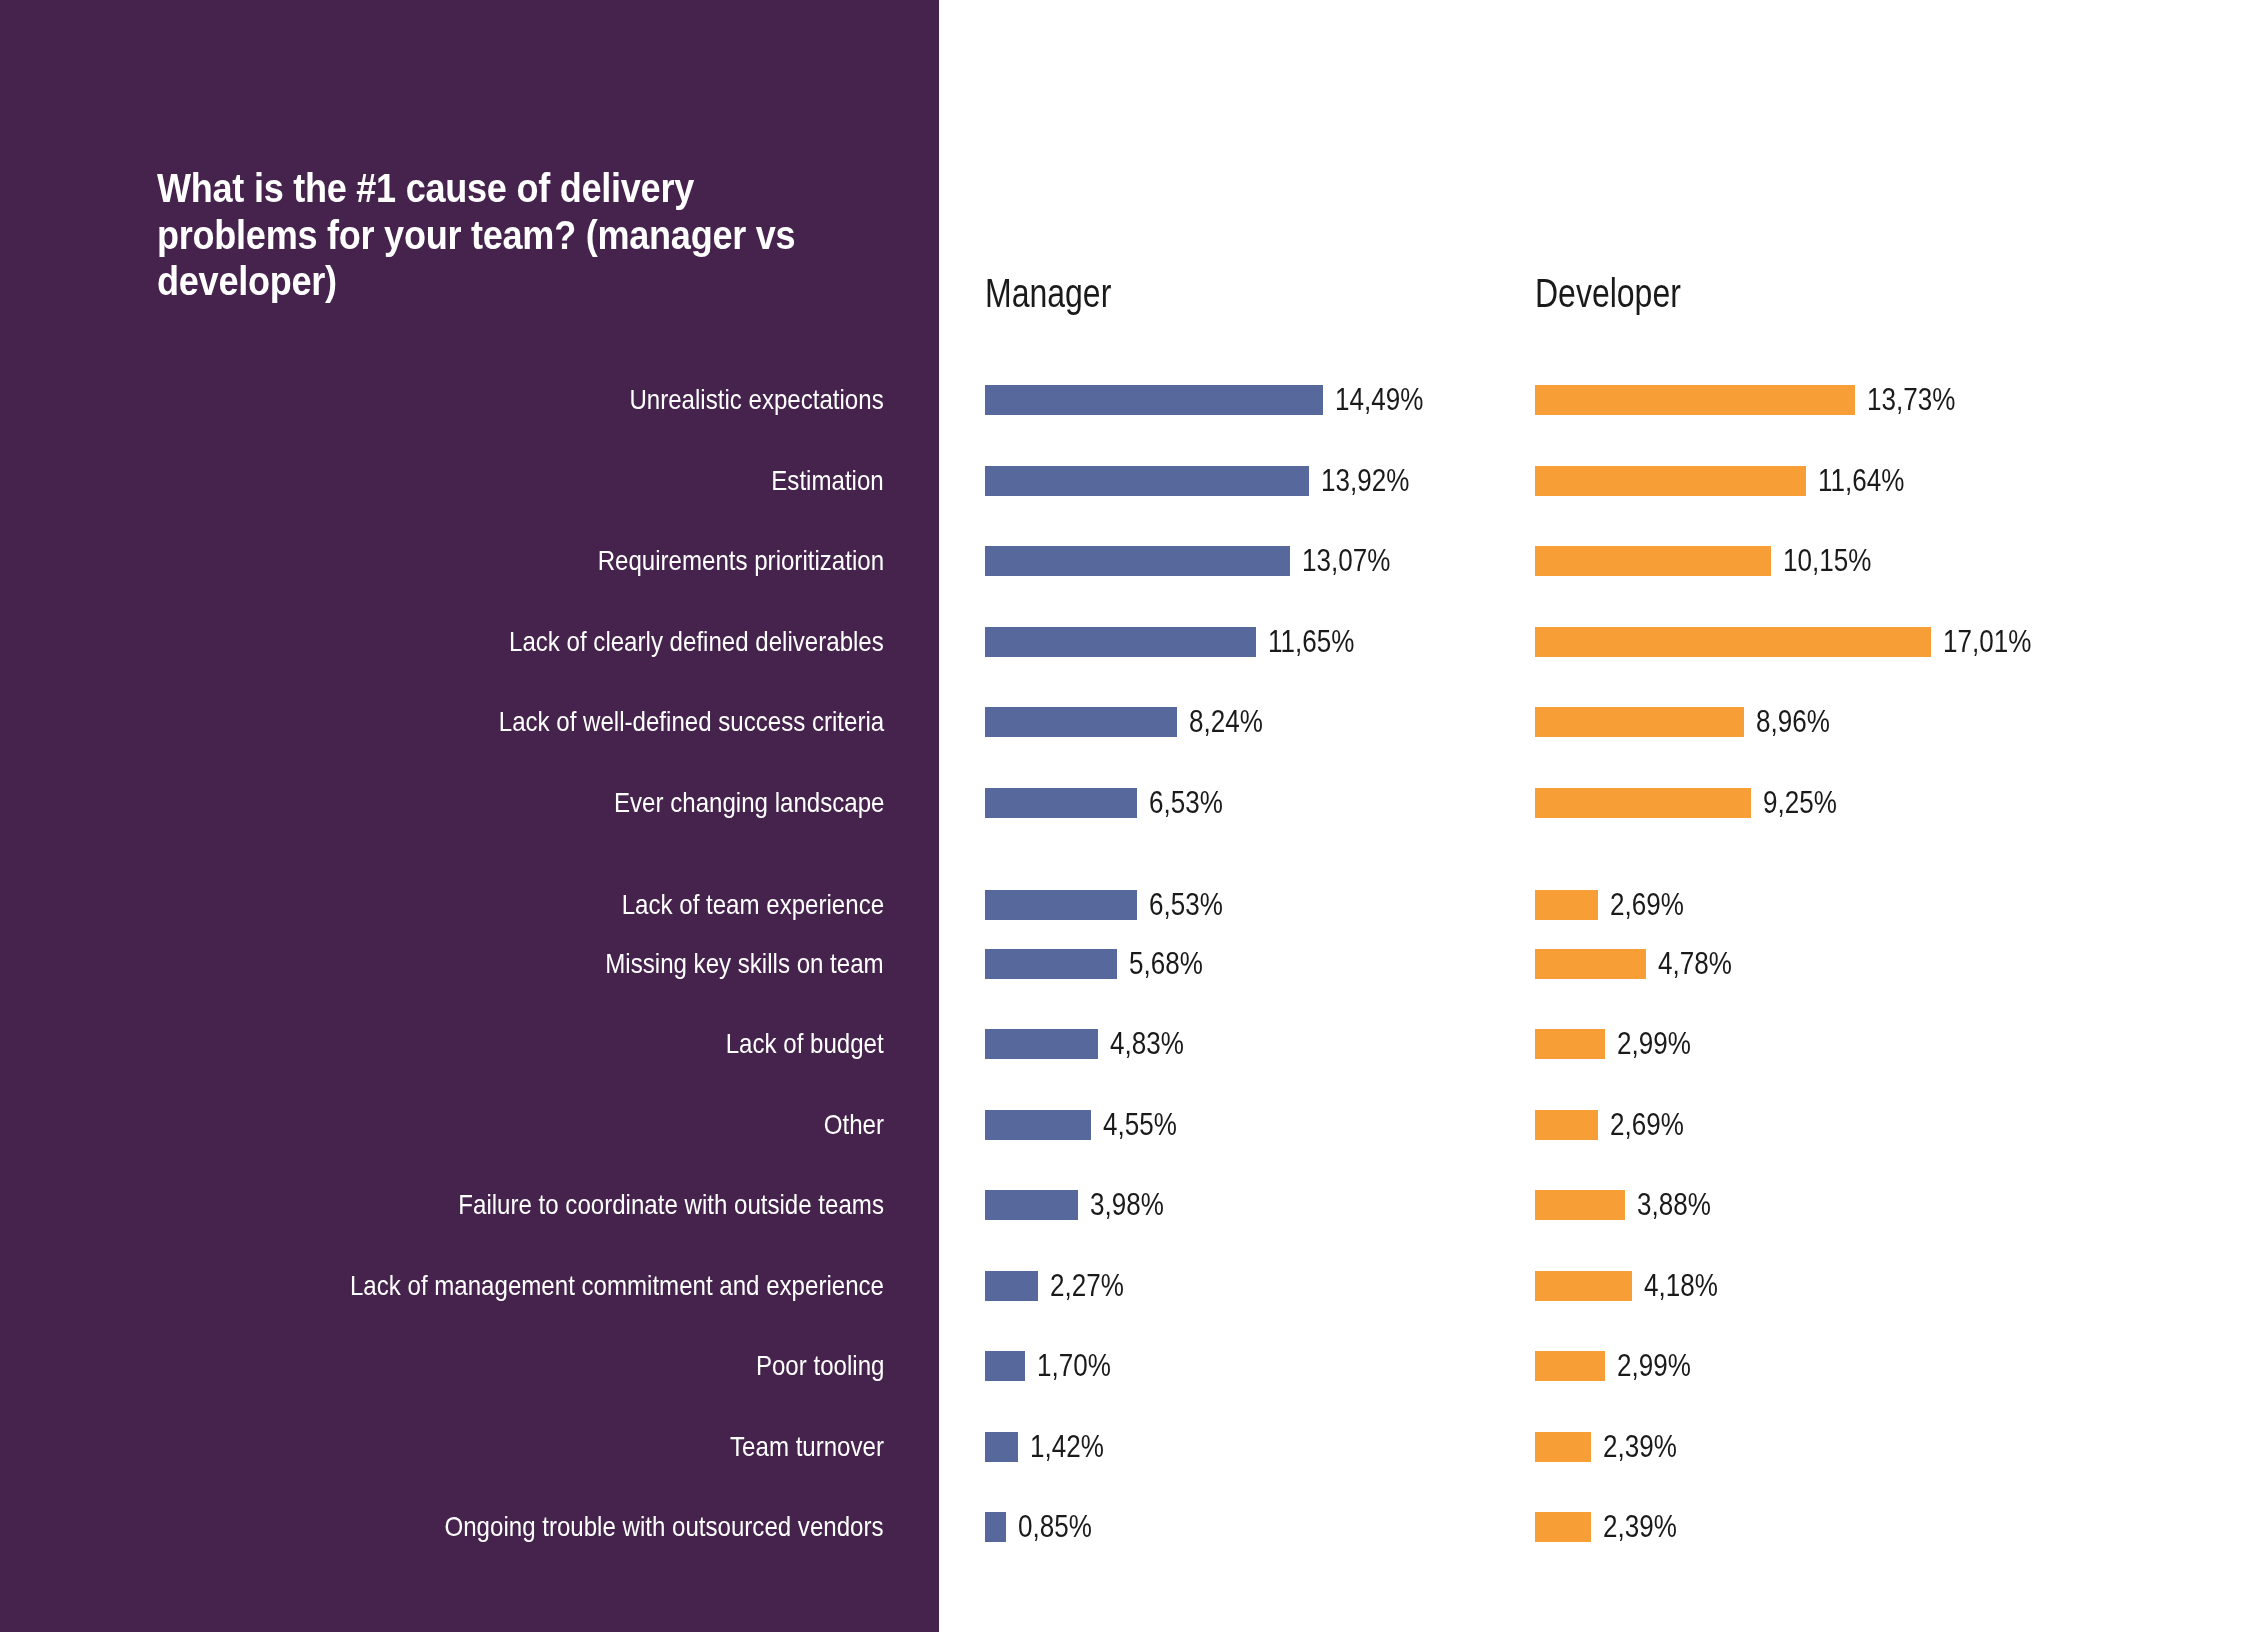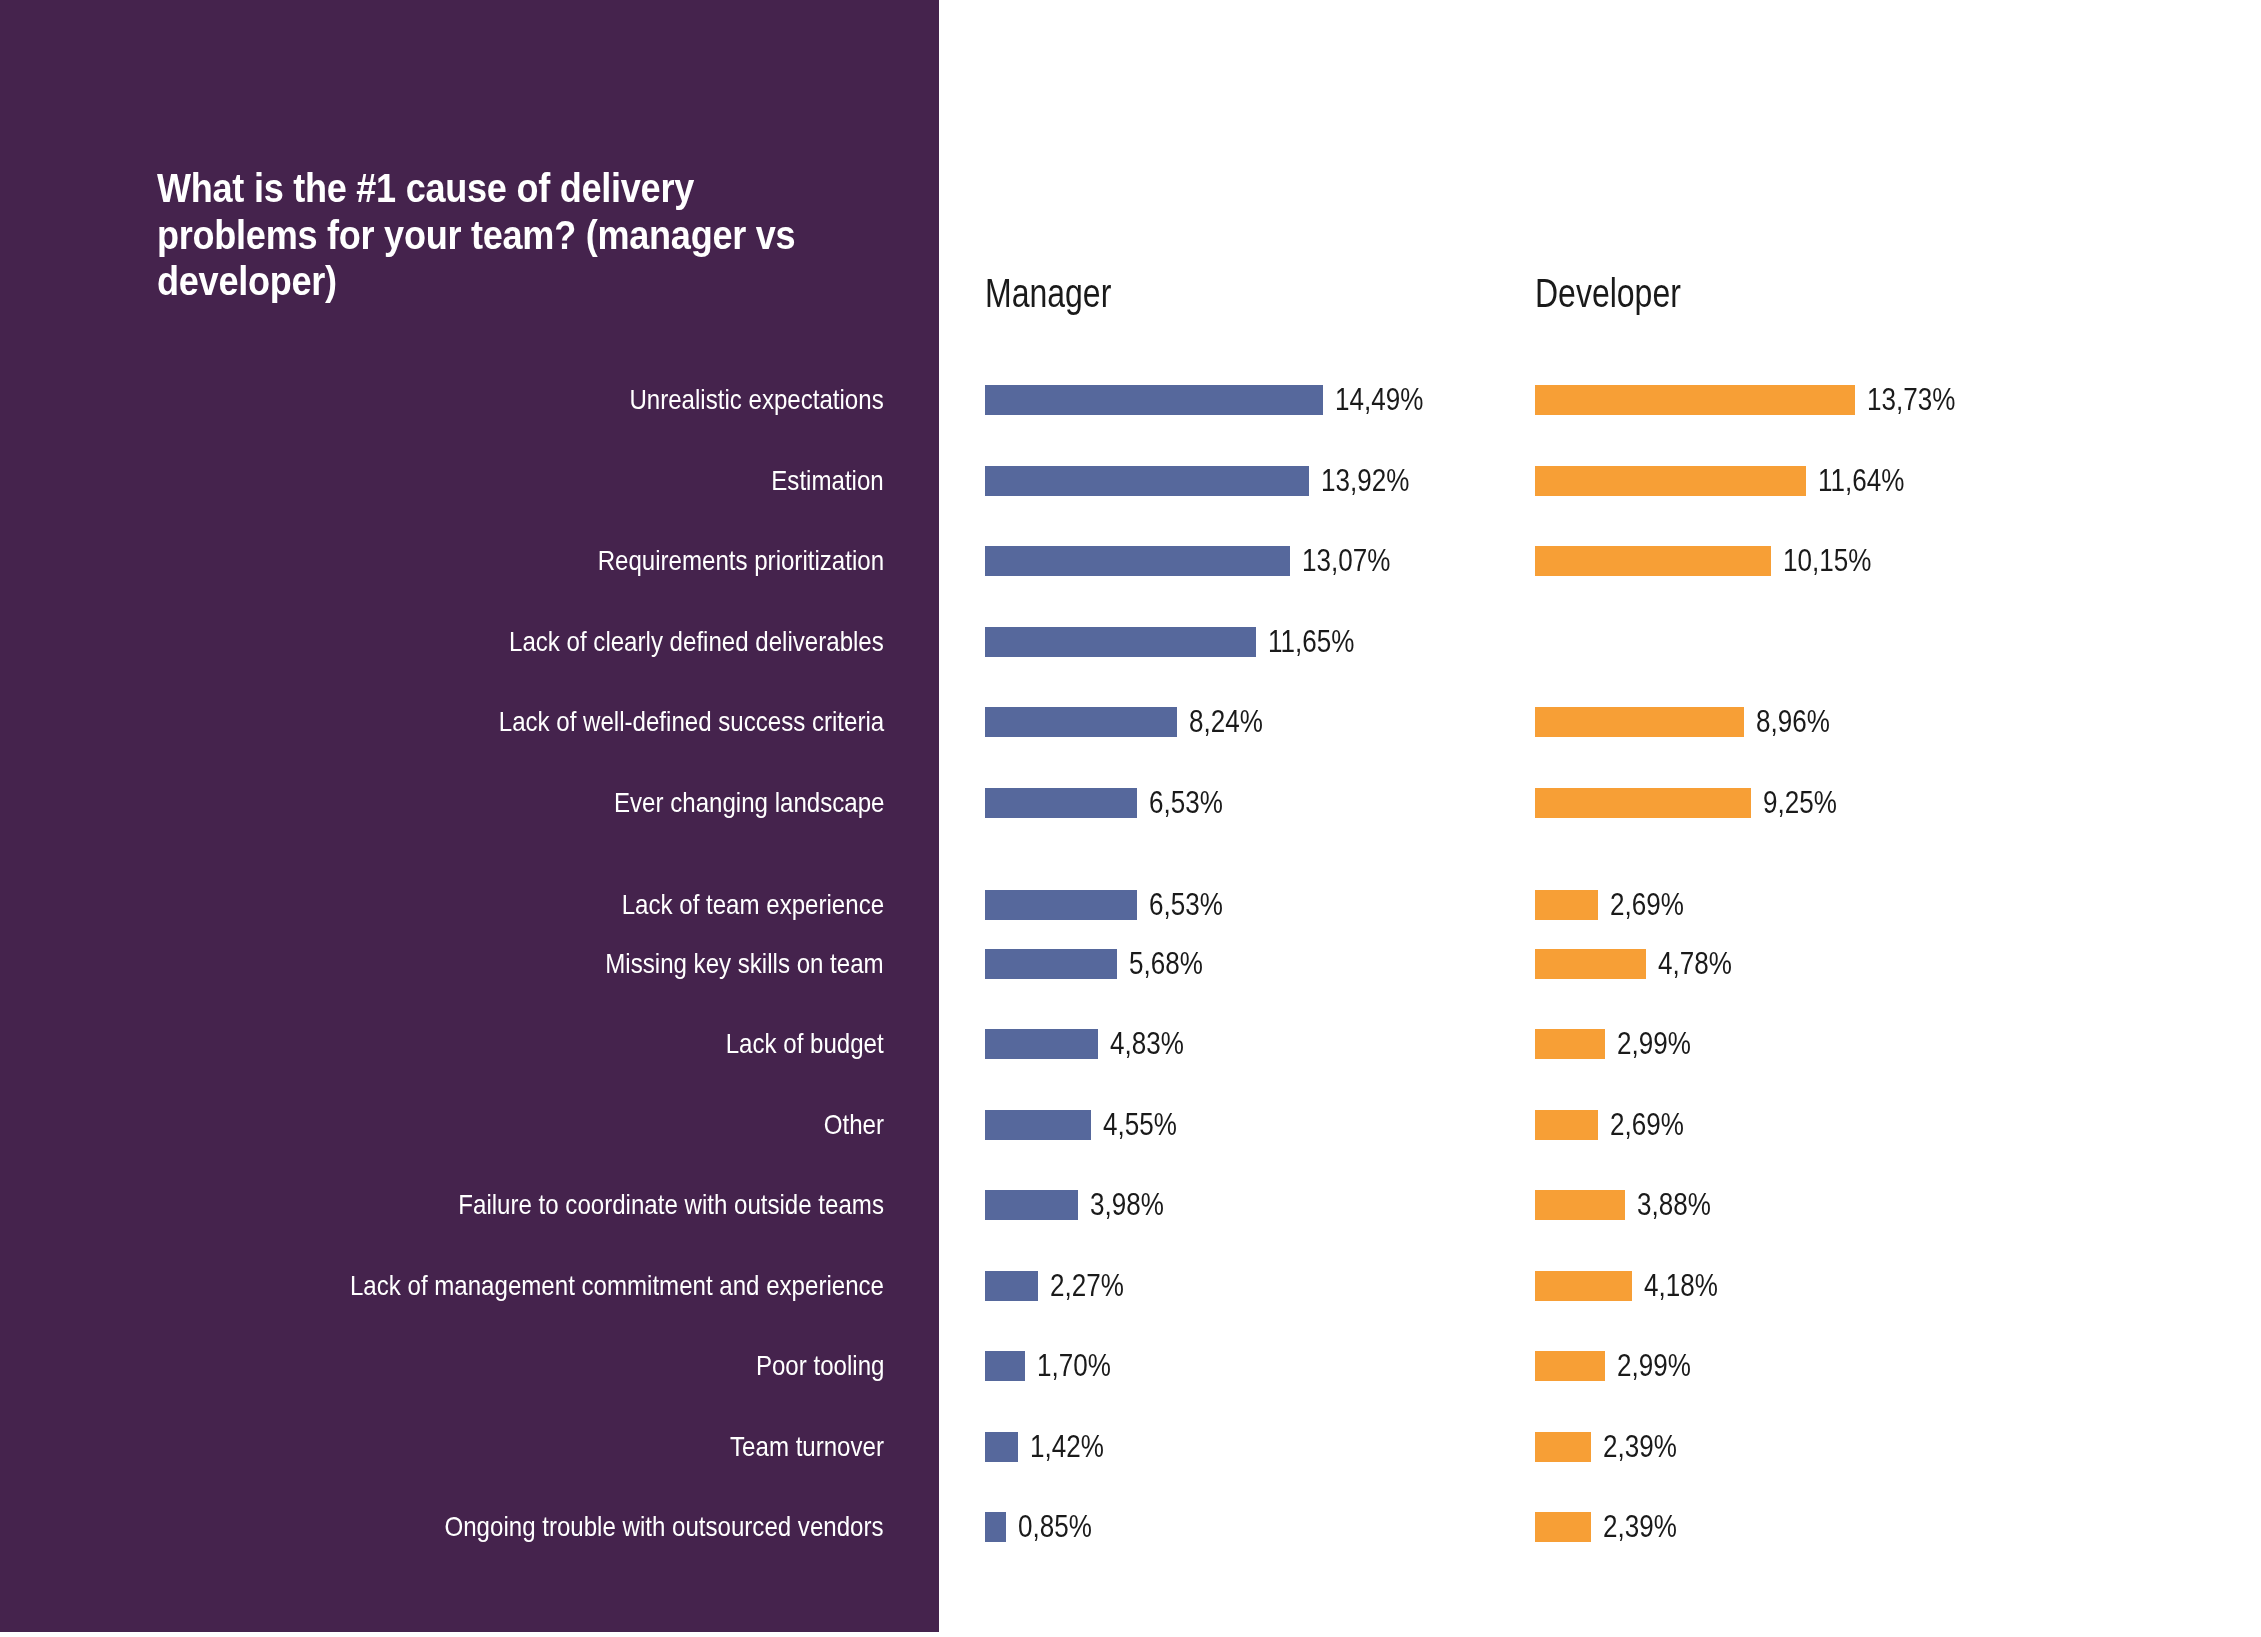--- a/index.html
+++ b/index.html
@@ -145,20 +145,24 @@
         <div class="bar developer-bar" style="width: 236px; background: rgb(247, 159, 54);"></div>
         <div class="bar-value">10,15%</div>
       </div>
     </div>
     <div class="row" style="top: 601px; padding-left: 20px;">
       <div class="cat-label">Lack of clearly defined deliverables</div>
       <div class="series manager">
         <div class="bar manager-bar" style="width: 271px; background: rgb(86, 104, 156);"></div>
         <div class="bar-value">11,65%</div>
       </div>
+      <div class="series developer">
+        <div class="bar developer-bar" style="width: 396px; background: rgb(247, 159, 54);"></div>
+        <div class="bar-value">17,01%</div>
+      </div>
     </div>
     <div class="row" style="top: 681px;">
       <div class="cat-label">Lack of well-defined success criteria</div>
       <div class="series manager">
         <div class="bar manager-bar" style="width: 192px; background: rgb(86, 104, 156);"></div>
         <div class="bar-value">8,24%</div>
       </div>
       <div class="series developer">
         <div class="bar developer-bar" style="width: 209px; background: rgb(247, 159, 54);"></div>
         <div class="bar-value">8,96%</div>

